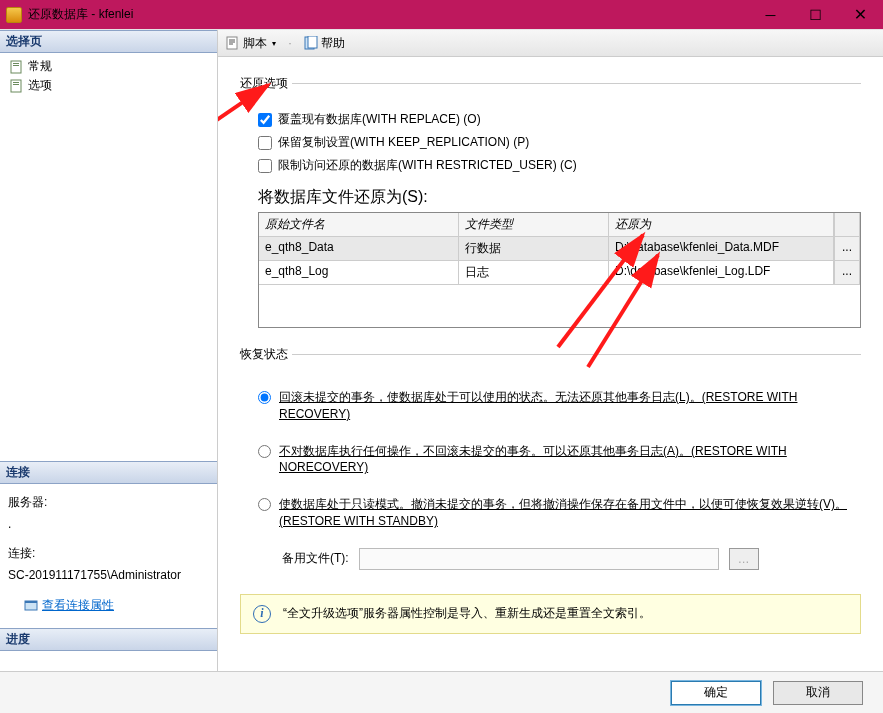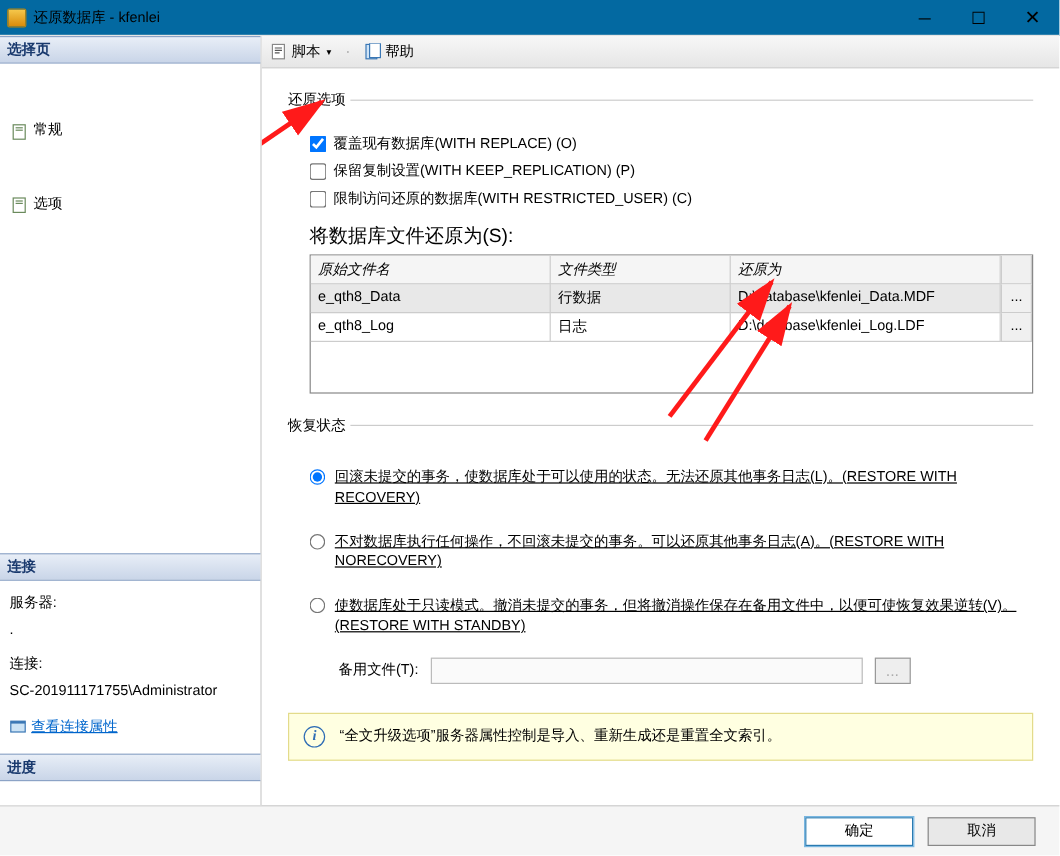--- a/index.html
+++ b/index.html
@@ -1,36 +1,36 @@
 <!DOCTYPE html>
 <html><head>
 <meta charset="utf-8">
 <style>
   * { box-sizing: border-box; margin: 0; padding: 0; }
   body { font-family: "Microsoft YaHei", "SimSun", sans-serif; font-size: 12px; background: #fff; color: #000; width: 883px; height: 713px; overflow: hidden; position: relative; }
 
   
-  .titlebar { height: 30px; background: #0369a1; display: flex; align-items: center; border-bottom: 1px solid #e5e5e5; }
+  .titlebar { height: 30px; background: #be185d; display: flex; align-items: center; border-bottom: 1px solid #e5e5e5; }
   .title-icon { width: 16px; height: 16px; margin: 0 6px; background: linear-gradient(#f5c84c, #d98a0a); border: 1px solid #b8860b; border-radius: 2px; }
   .title-text { flex: 1; font-size: 12px; }
   .win-btns { display: flex; }
   .win-btn { width: 45px; height: 30px; display: flex; align-items: center; justify-content: center; font-family: Arial; font-size: 14px; }
   .win-btn.close { font-size: 16px; }
 
   .body-split { display: flex; height: 641px; }
 
   
   .left { width: 218px; background: #fff; border-right: 1px solid #ccc; display: flex; flex-direction: column; }
   .panel-header { background: linear-gradient(#e8eef7, #c9d5e8); border-top: 1px solid #8ca3c6; border-bottom: 1px solid #8ca3c6; padding: 2px 6px; font-weight: bold; font-size: 12px; color: #1a3a6e; }
   .panel-body { padding: 4px 2px; }
-  .tree-item { display: flex; align-items: flex-end; padding: 1px 8px; gap: 4px; margin-top: 42px; }
+  .tree-item { display: flex; align-items: center; padding: 1px 8px; gap: 4px; }
   .tree-icon { width: 14px; height: 14px; display: inline-flex; align-items: center; justify-content: center; }
   .tree-icon svg { width: 14px; height: 14px; }
   .conn-block { padding: 8px; font-size: 12px; line-height: 1.8; }
-  .conn-link { color: #0066cc; text-decoration: underline; display: inline-flex; align-items: center; gap: 4px; margin-top: 8px; }
+  .conn-link { color: #0066cc; text-decoration: underline; display: inline-flex; align-items: center; gap: 4px; margin-top: 8px; margin-left: 16px; }
   .progress-row { display: flex; align-items: center; gap: 10px; padding: 10px; }
   .spinner { width: 18px; height: 18px; border: 2px dotted #bbb; border-radius: 50%; }
 
   .spacer { flex: 1; }
 
   
   .right { flex: 1; display: flex; flex-direction: column; position: relative; overflow:hidden; }
   .toolbar { height: 27px; background: linear-gradient(#f7f7f7, #e6e6e6); border-bottom: 1px solid #ccc; display: flex; align-items: center; padding: 0 8px; gap: 8px; }
   .tb-item { display: inline-flex; align-items: center; gap: 3px; font-size: 12px; }
   .tb-sep { color: #999; margin: 0 4px; }

